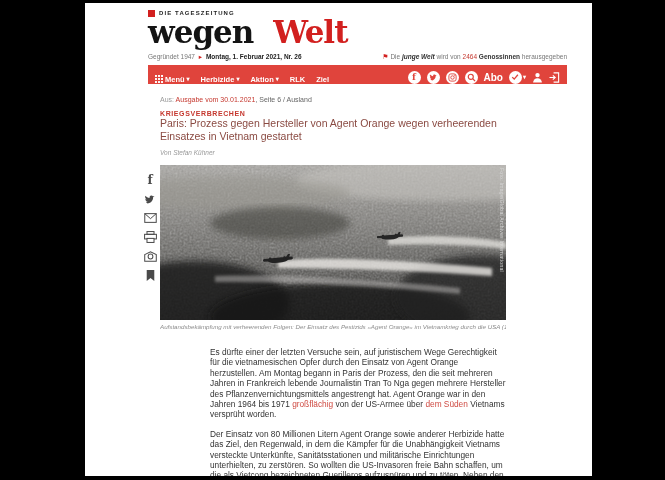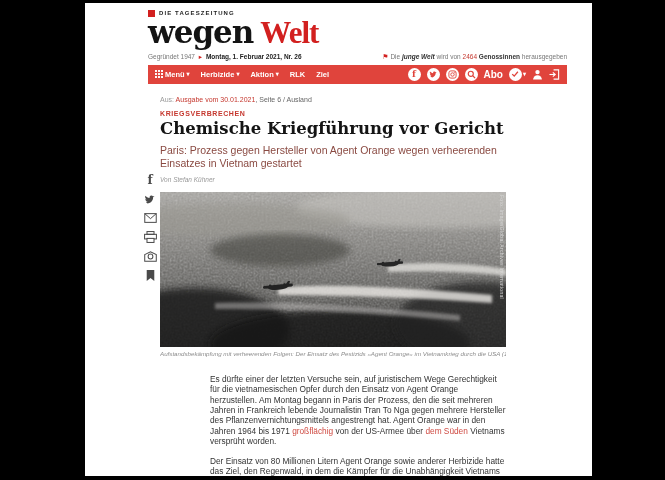--- a/index.html
+++ b/index.html
@@ -10,32 +10,32 @@
   .page{
     position:absolute;left:85px;top:3px;width:507px;height:473px;
     background:#fff;overflow:hidden;
   }
   
   .masthead{padding:6px 25px 0 63px;}
   .logo-topline{display:flex;align-items:center;gap:4px;height:8px;}
   .red-square{width:7px;height:7px;background:#d2201f;display:inline-block;}
   .tagline{font-size:6px;font-weight:bold;letter-spacing:1.1px;color:#1d1d1d;}
   .logo{font-family:"DejaVu Serif",serif;font-weight:bold;font-size:31px;line-height:1.02;letter-spacing:-1px;color:#141414;}
-  .logo .w{color:#d2201f;margin-left:7px;font-family:Liberation Serif, serif;}
+  .logo .w{color:#d2201f;margin-left:20px;}
   .meta-row{display:flex;justify-content:space-between;align-items:center;font-size:6.5px;color:#777;margin-top:4px;padding-bottom:4px;}
   .meta-left b{color:#222;}
   .sep{color:#d2201f;margin:0 2px;}
   .meta-right{color:#777;}
   .meta-right .flag{color:#d2201f;font-size:7px;margin-right:2px;}
   .meta-right .brand{font-style:italic;font-weight:bold;color:#333;}
   .meta-right .count{color:#c5372e;}
   .meta-right .members{font-weight:bold;color:#333;}
   
   .navbar{
-    margin:0 25px 0 63px;height:19px;background:#e0443c;display:flex;align-items:center;
+    margin:0 25px 0 63px;height:19px;background:#e0443c;display:flex;align-items:flex-end;
     padding:0 7px;color:#fff;font-size:7.5px;font-weight:600;
   }
   .nav-item{display:flex;align-items:center;gap:2px;margin-right:11px;cursor:pointer;white-space:nowrap;}
   .caret{font-size:6px;line-height:1;}
   .nav-right{margin-left:auto;display:flex;align-items:center;gap:6px;}
   .circle{width:13px;height:13px;border-radius:50%;background:#fff;color:#e0443c;display:flex;align-items:center;justify-content:center;flex:0 0 auto;}
   .circle .fb{font-family:"DejaVu Serif",serif;font-weight:bold;font-size:9px;line-height:1;}
   .abo{font-size:10px;}
   .check-wrap{display:flex;align-items:center;gap:1px;}
   
@@ -195,21 +195,20 @@
             <path d="M0.8 0.8 H9.2 V13.2 L5 9.8 L0.8 13.2 Z" fill="#4a4a4a"></path>
           </svg>
       </span>
     </div>
 
     <div class="main-col">
       <div class="breadcrumb">
         <span>Aus: </span><span class="bc-link">Ausgabe vom 30.01.2021</span><span class="bc-post">, Seite 6 / Ausland</span>
       </div>
       <div class="kicker">KRIEGSVERBRECHEN</div>
-      <h1 class="title">Chemische Kriegführung vor Gericht</h1>
       <div class="subtitle">Paris: Prozess gegen Hersteller von Agent Orange wegen verheerenden Einsatzes in Vietnam gestartet</div>
       <div class="byline">Von Stefan Kühner</div>
 
       <div class="photo-wrap">
         <svg width="346" height="155" viewBox="0 0 346 155" preserveAspectRatio="none">
           <defs>
             <linearGradient id="sky" x1="0" y1="0" x2="0" y2="1">
               <stop offset="0" stop-color="#aaa8a4"></stop>
               <stop offset="0.22" stop-color="#908e8a"></stop>
               <stop offset="0.6" stop-color="#5e5d5a"></stop>

